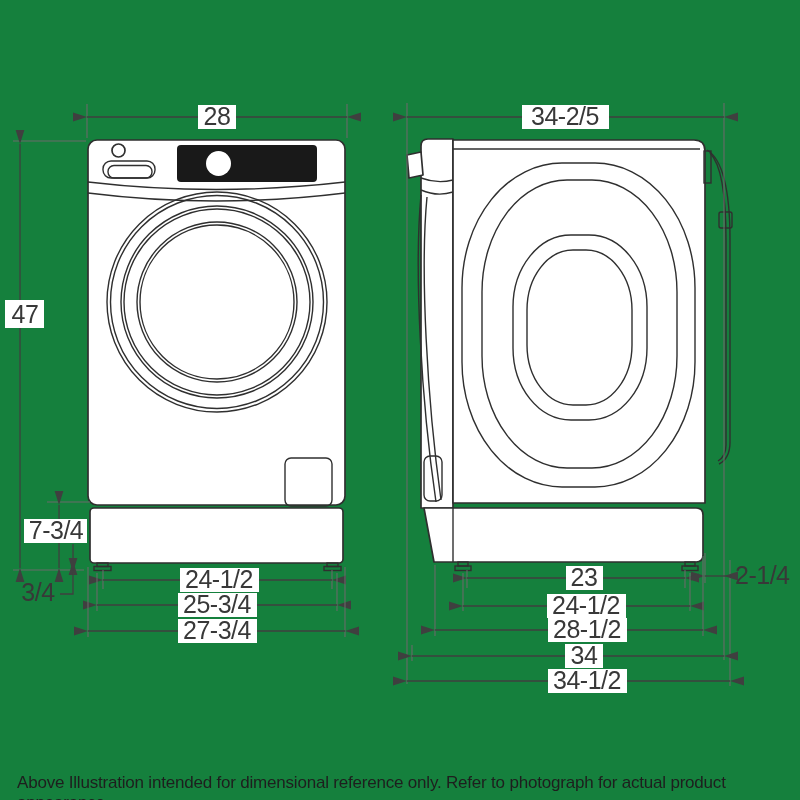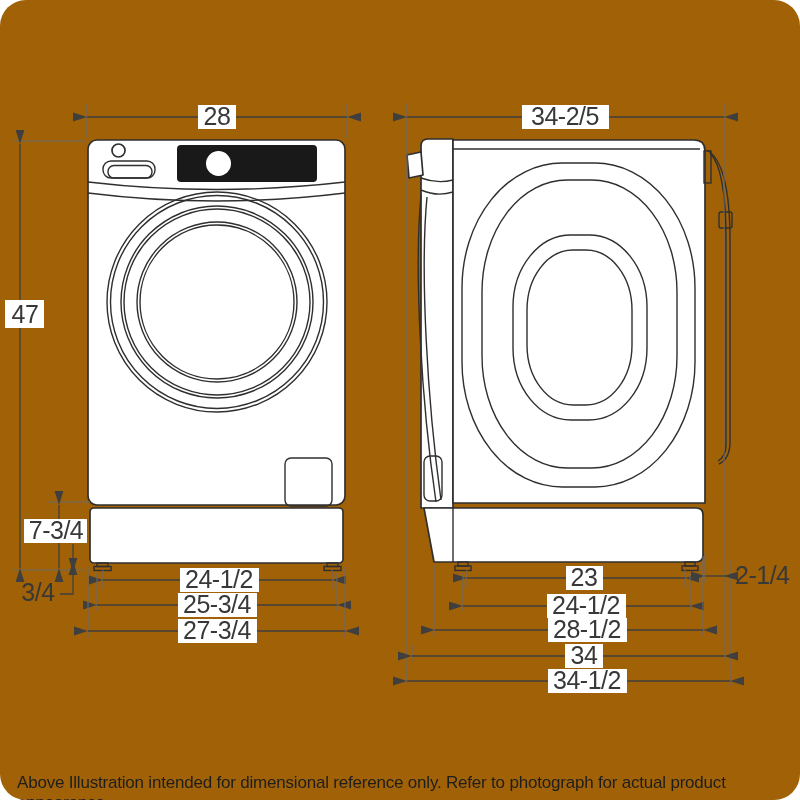--- a/index.html
+++ b/index.html
@@ -1,17 +1,17 @@
 <!DOCTYPE html>
 <html><head>
 <meta charset="utf-8">
 <style>
   html,body{margin:0;padding:0;background:#ffffff;}
-  #stage{position:relative;width:800px;height:800px;background:#a16207;overflow:hidden;
-         font-family:"Liberation Sans",sans-serif;border-radius:26px;}
+  #stage{position:relative;width:800px;height:800px;background:#15803d;overflow:hidden;
+         font-family:"Liberation Sans",sans-serif;}
   svg{position:absolute;left:0;top:0;}
   .body-line{fill:none;stroke:#2f2f2f;stroke-width:1.7;stroke-linecap:round;stroke-linejoin:round;}
   .body-fill{fill:#ffffff;stroke:#2f2f2f;stroke-width:1.7;stroke-linejoin:round;}
   .thin{fill:none;stroke:#2f2f2f;stroke-width:1.4;}
   .dim-line{fill:none;stroke:#3f3f3f;stroke-width:1.3;}
   .ext-line{fill:none;stroke:#6a6a6a;stroke-width:1.1;}
   .mask{fill:#ffffff;stroke:none;}
   .dim-text{font-family:"Liberation Sans",sans-serif;font-size:25px;fill:#383838;
             letter-spacing:-0.5px;text-anchor:middle;}
   .dim-text.start{text-anchor:start;}

